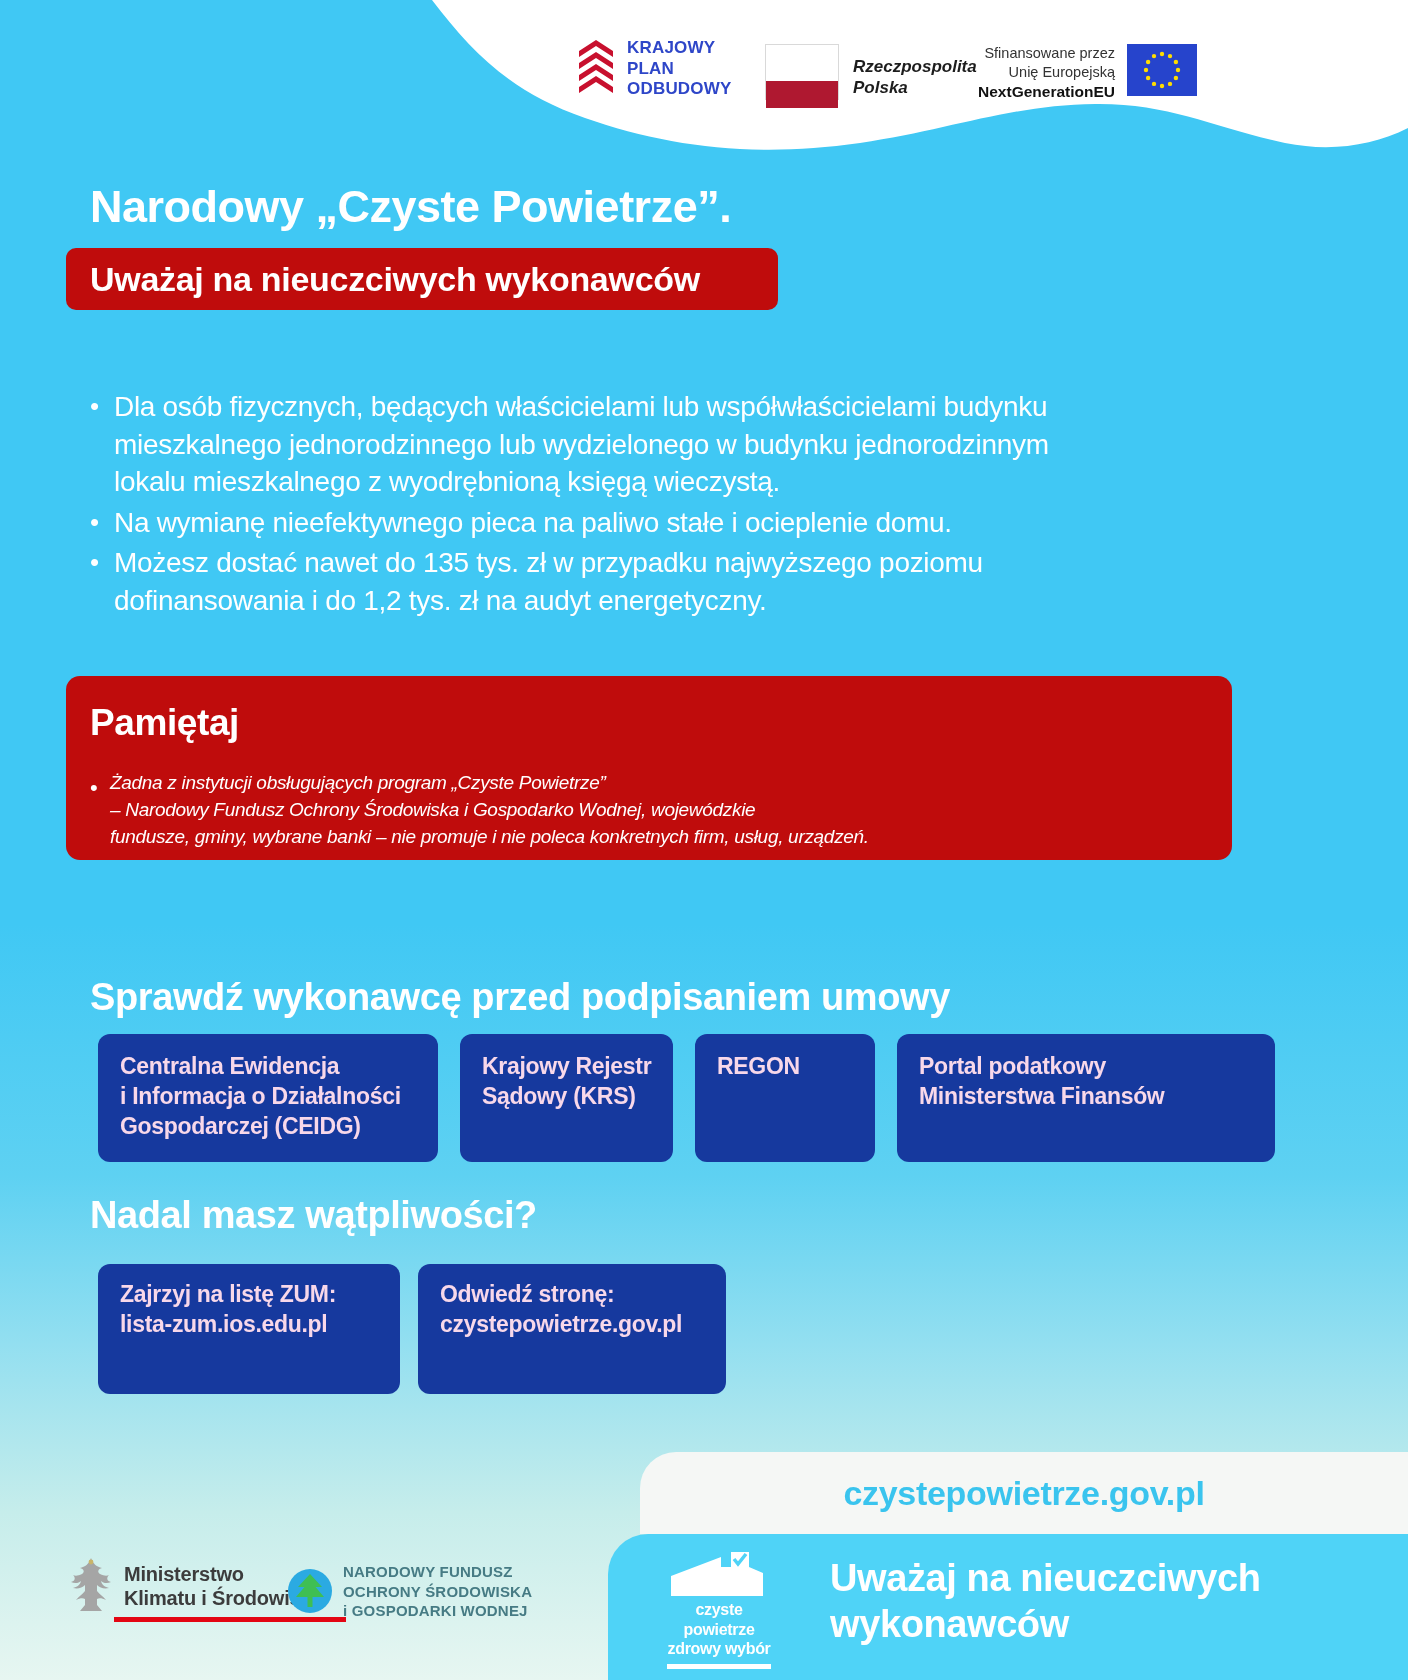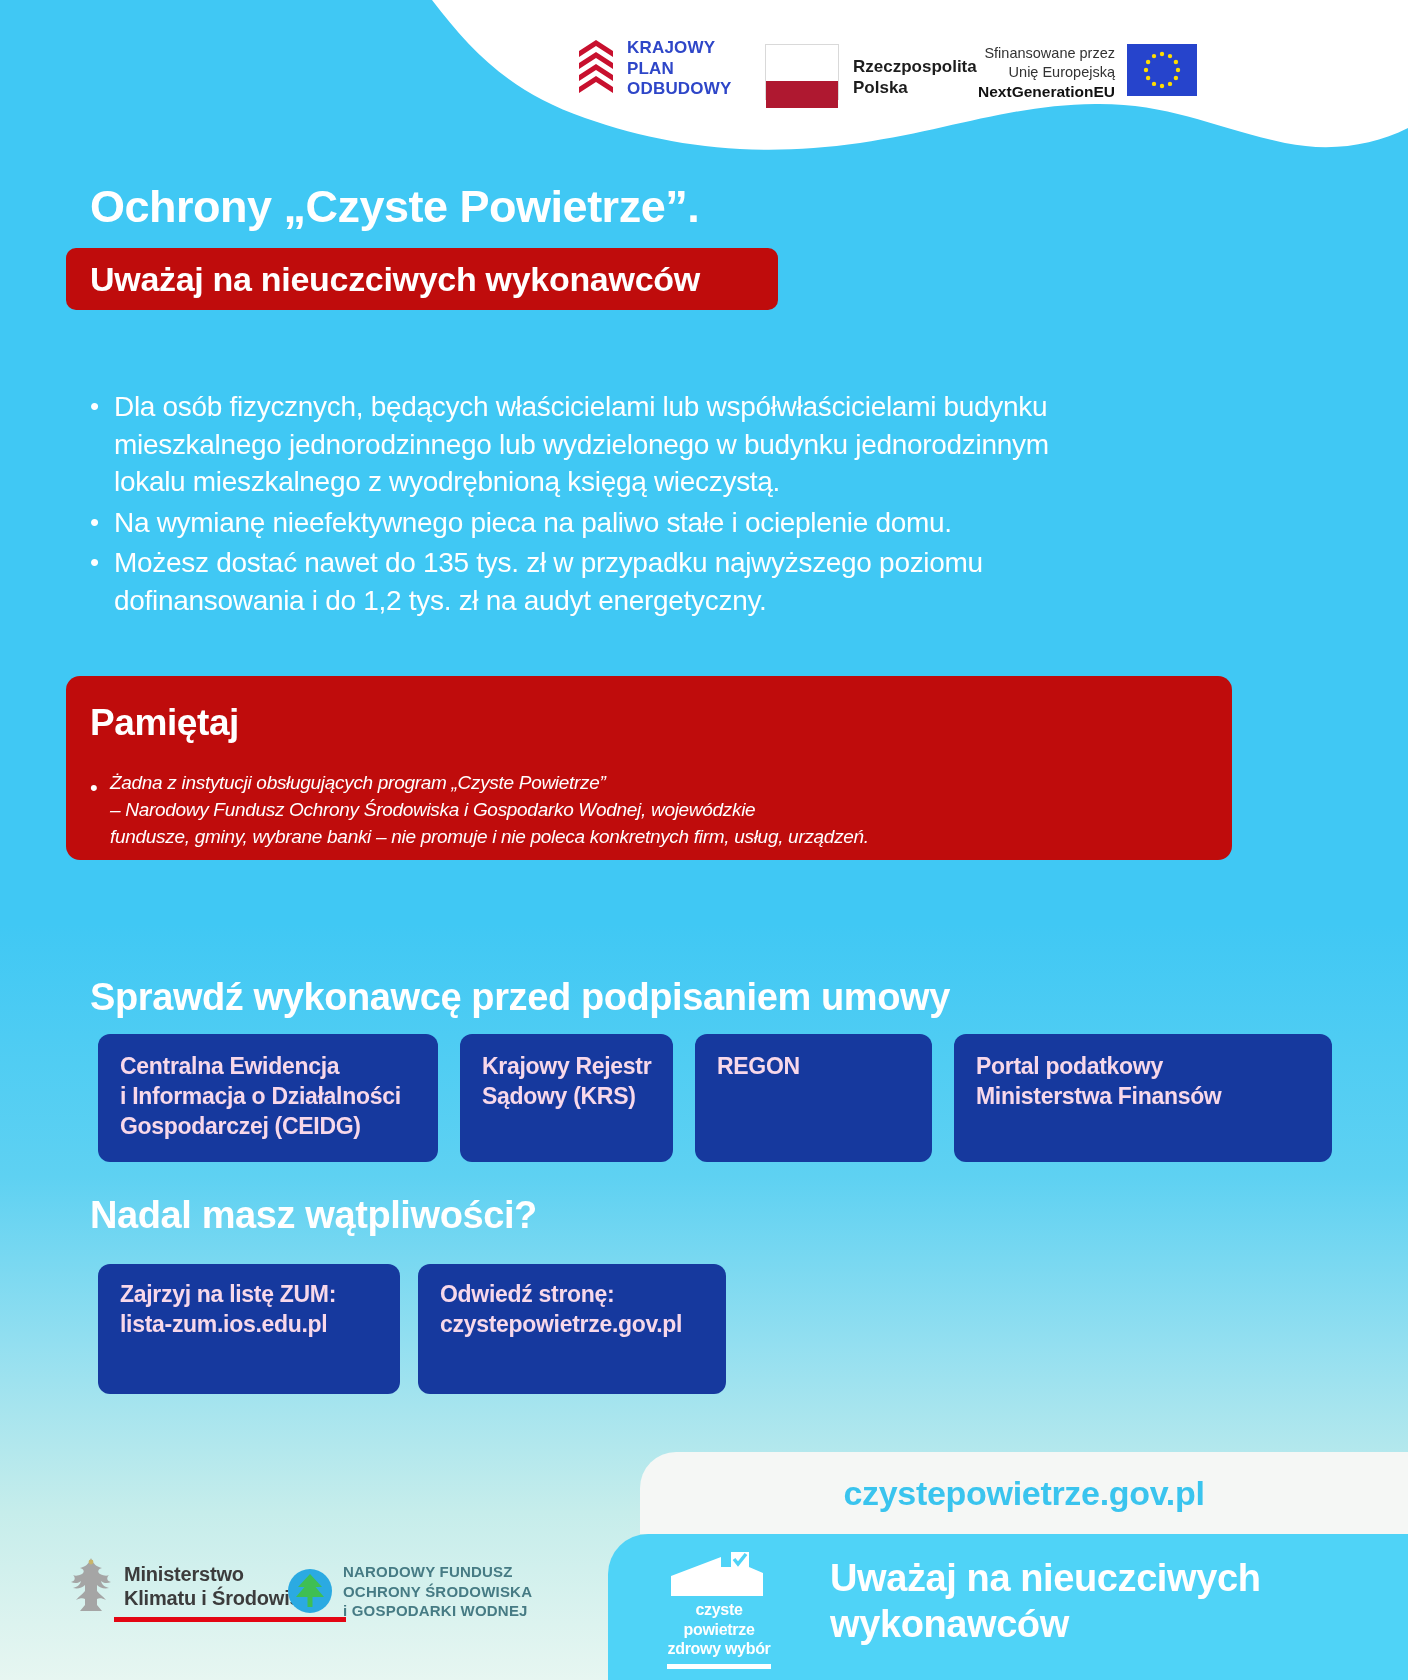--- a/index.html
+++ b/index.html
@@ -11,21 +11,21 @@
   .pre{white-space:pre-line;}
   .hardpre{white-space:pre;}
   
   .blob{position:absolute;top:0;left:0;}
   .header-logos{position:absolute;top:0;left:0;width:1408px;height:120px;}
   .kpo{position:absolute;left:575px;top:38px;display:flex;align-items:center;}
   .kpo-text{font-size:17px;font-weight:700;color:#2E46C8;line-height:1.22;margin-left:10px;letter-spacing:.2px;}
   .flag-group{position:absolute;left:765px;top:44px;display:flex;align-items:flex-start;}
   .pl-flag{width:74px;height:56px;border:1px solid #d9d9d9;box-sizing:border-box;background:#fff;}
   .pl-flag .r{height:50%;margin-top:50%;background:#AF1830;}
-  .pl-text{font-size:17px;font-weight:700;color:#1d1d1d;line-height:1.25;margin-left:14px;margin-top:12px;}
+  .pl-text{font-size:17px;font-weight:700;color:#1d1d1d;line-height:1.25;margin-left:14px;margin-top:12px;font-style:italic;}
   .eu-group{position:absolute;left:935px;top:44px;display:flex;align-items:flex-start;}
   .eu-text{width:180px;text-align:right;font-size:14.5px;color:#333;line-height:1.3;}
   .eu-bold{font-size:15.5px;font-weight:700;color:#111;}
   .eu-flag{margin-left:12px;display:block;}
   
   .page-title{position:absolute;left:90px;top:181px;margin:0;font-size:45px;font-weight:700;color:#fff;letter-spacing:-.5px;}
   .banner{position:absolute;left:66px;top:248px;width:712px;height:62px;background:#BF0C0C;border-radius:10px;display:flex;align-items:center;}
   .banner span{margin-left:24px;font-size:34px;font-weight:700;color:#fff;letter-spacing:-.3px;}
   .sec-h{position:absolute;margin:0;left:90px;font-size:38px;font-weight:700;color:#fff;letter-spacing:-.4px;}
   .h-grant{top:324px;} .h-verify{top:976px;} .h-doubt{top:1194px;}
@@ -37,21 +37,21 @@
   
   .remember{position:absolute;left:66px;top:676px;width:1166px;height:184px;background:#BF0C0C;border-radius:14px;box-sizing:border-box;padding:26px 24px;}
   .remember h2{margin:0 0 26px 0;font-size:37px;font-weight:700;color:#fff;letter-spacing:-.4px;}
   .remember .btxt{font-size:19px;line-height:1.42;letter-spacing:-.3px;font-style:italic;}
   .remember .dot{font-size:22px;line-height:1.6;width:20px;}
   
   .row{position:absolute;left:66px;display:flex;margin-left:32px;}
   .row1{top:1034px;gap:22px;}
   .row2{top:1264px;gap:18px;}
   .ibox{background:#16399E;border-radius:12px;box-sizing:border-box;padding:18px 22px;color:#F8D8EA;height:128px;}
-  .row1 .b1{width:340px;} .row1 .b2{width:213px;} .row1 .b3{width:237px;} .row1 .b4{width:378px;}
+  .row1 .b1{width:340px;} .row1 .b2{width:213px;} .row1 .b3{width:180px;} .row1 .b4{width:378px;}
   .row2 .ibox{height:130px;padding:16px 22px;}
   .row2 .b1{width:302px;} .row2 .b2{width:308px;} .row2 .b3{width:306px;} .row2 .b4{width:300px;}
   .ibox .txt{font-size:23px;font-weight:600;line-height:1.3;letter-spacing:-.3px;}
   .ibox .val{font-size:23px;font-weight:700;line-height:1.3;letter-spacing:-.3px;}
   
   .white-panel{position:absolute;left:640px;top:1452px;width:768px;height:82px;background:#F5F7F5;border-radius:36px 0 0 0;text-align:center;}
   .white-panel span{font-size:34px;font-weight:700;color:#3AC4EE;line-height:82px;letter-spacing:-.3px;}
   .cyan-box{position:absolute;left:608px;top:1534px;width:800px;height:146px;background:#4FD3F7;border-radius:40px 0 0 0;}
   .cp-logo{position:absolute;left:55px;top:16px;width:112px;text-align:center;}
   .cp-line{color:#fff;font-size:16px;font-weight:700;line-height:1.22;letter-spacing:-.3px;}
@@ -115,21 +115,21 @@
             <circle cx="27" cy="39.9" r="2.2"></circle>
             <circle cx="21.1" cy="34" r="2.2"></circle>
           <circle cx="19" cy="26" r="2.2"></circle>
             <circle cx="21.1" cy="18" r="2.2"></circle>
             <circle cx="27" cy="12.1" r="2.2"></circle>
         </g>
       </svg>
     </div>
   </div>
 
-  <h1 class="page-title">Ochrony „Czyste Powietrze”.</h1>
+  <h1 class="page-title">Narodowy „Czyste Powietrze”.</h1>
   <div class="banner">
     <span>Uważaj na nieuczciwych wykonawców</span>
   </div>
 
   <div class="bullets">
     <div class="bullet">
       <span class="dot">•</span>
       <span class="btxt pre">Dla osób fizycznych, będących właścicielami lub współwłaścicielami budynku
 mieszkalnego jednorodzinnego lub wydzielonego w budynku jednorodzinnym
 lokalu mieszkalnego z wyodrębnioną księgą wieczystą.</span>

